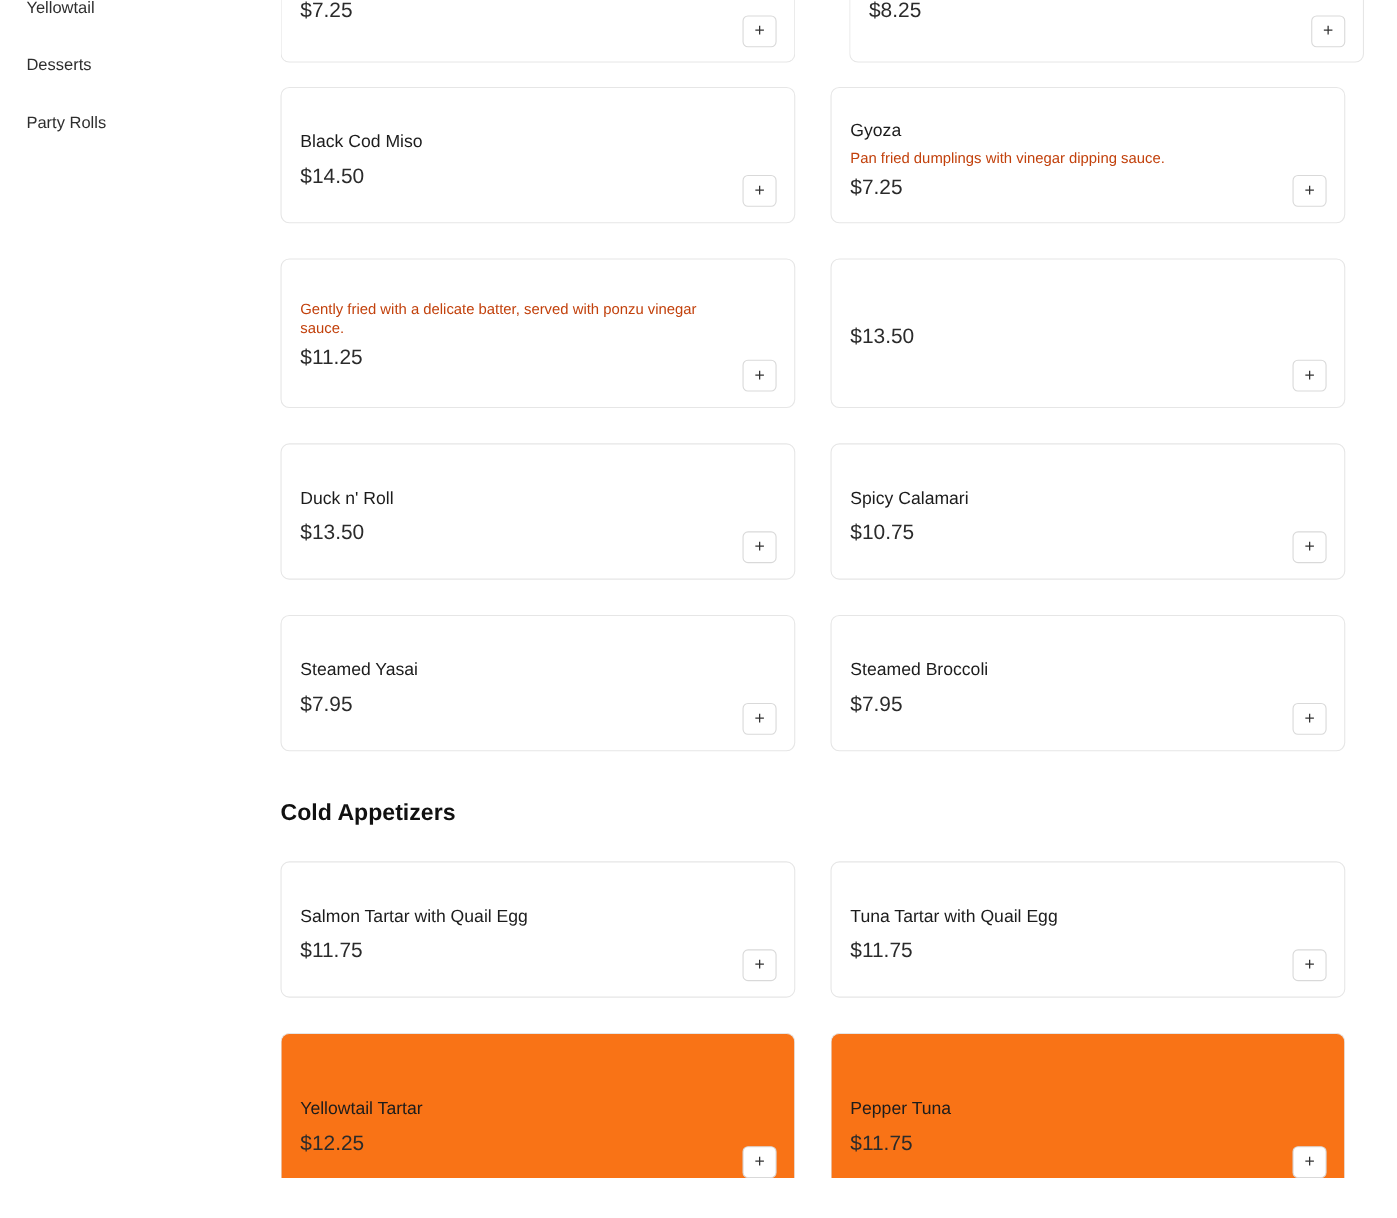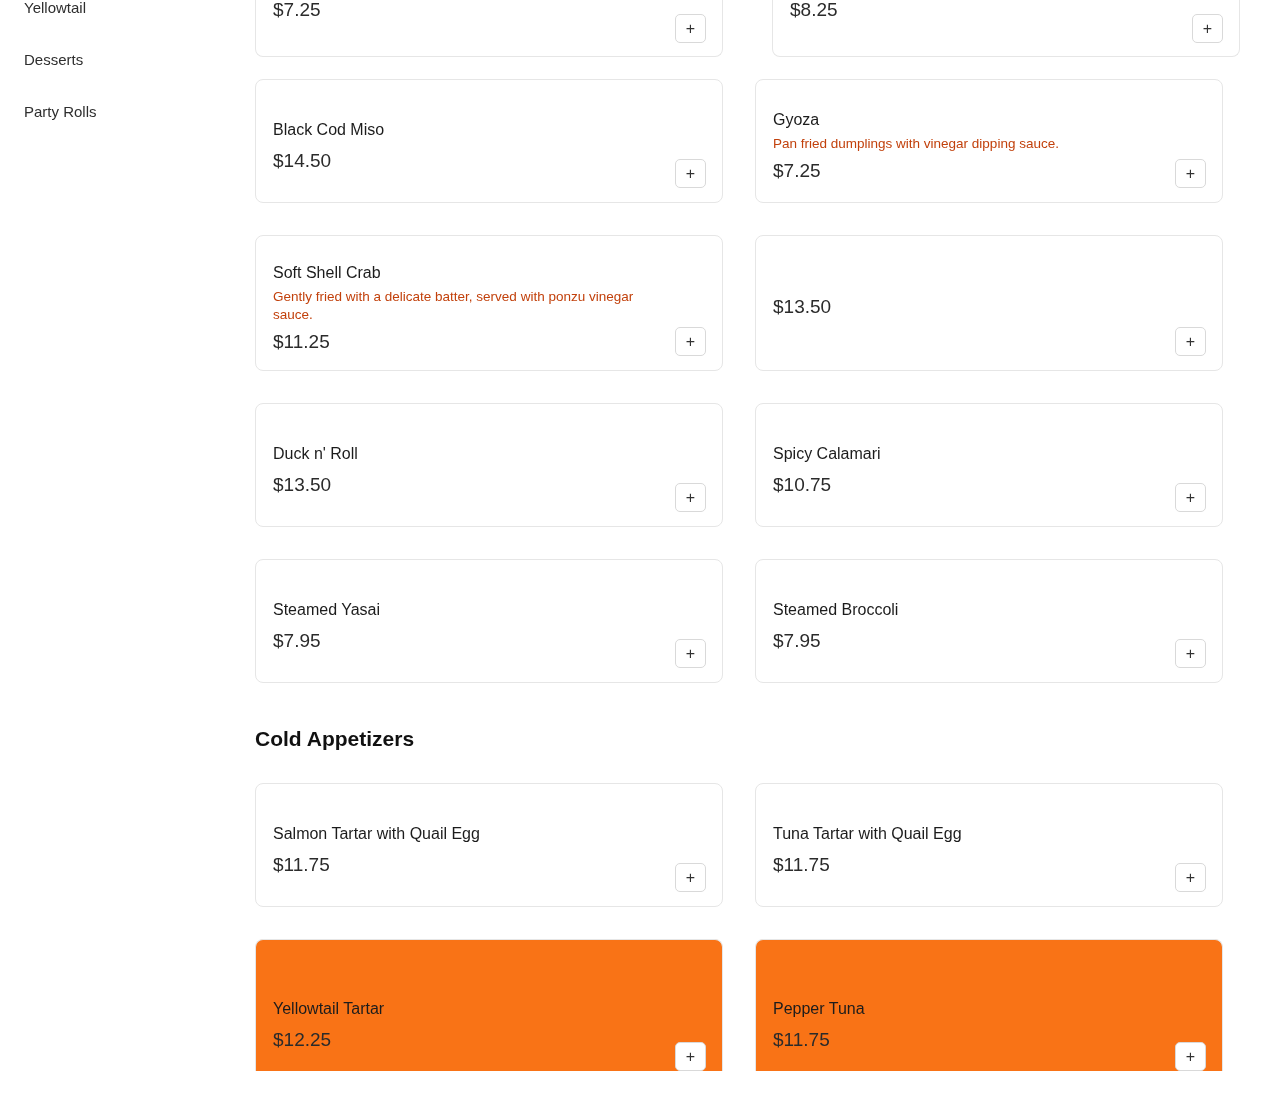--- a/index.html
+++ b/index.html
@@ -214,21 +214,20 @@
         <div class="card-inner">
           <div class="item-name">Gyoza</div>
           <div class="item-desc">Pan fried dumplings with vinegar dipping sauce.</div>
           <div class="item-price">$7.25</div>
         </div>
         <button class="add-btn">+</button>
       </div>
 
       <div class="card tall">
         <div class="card-inner">
-          <div class="item-name">Soft Shell Crab</div>
           <div class="item-desc">Gently fried with a delicate batter, served with ponzu vinegar sauce.</div>
           <div class="item-price">$11.25</div>
         </div>
         <button class="add-btn">+</button>
       </div>
 
       <div class="card tall">
         <div class="card-inner">
           <div class="item-price">$13.50</div>
         </div>

